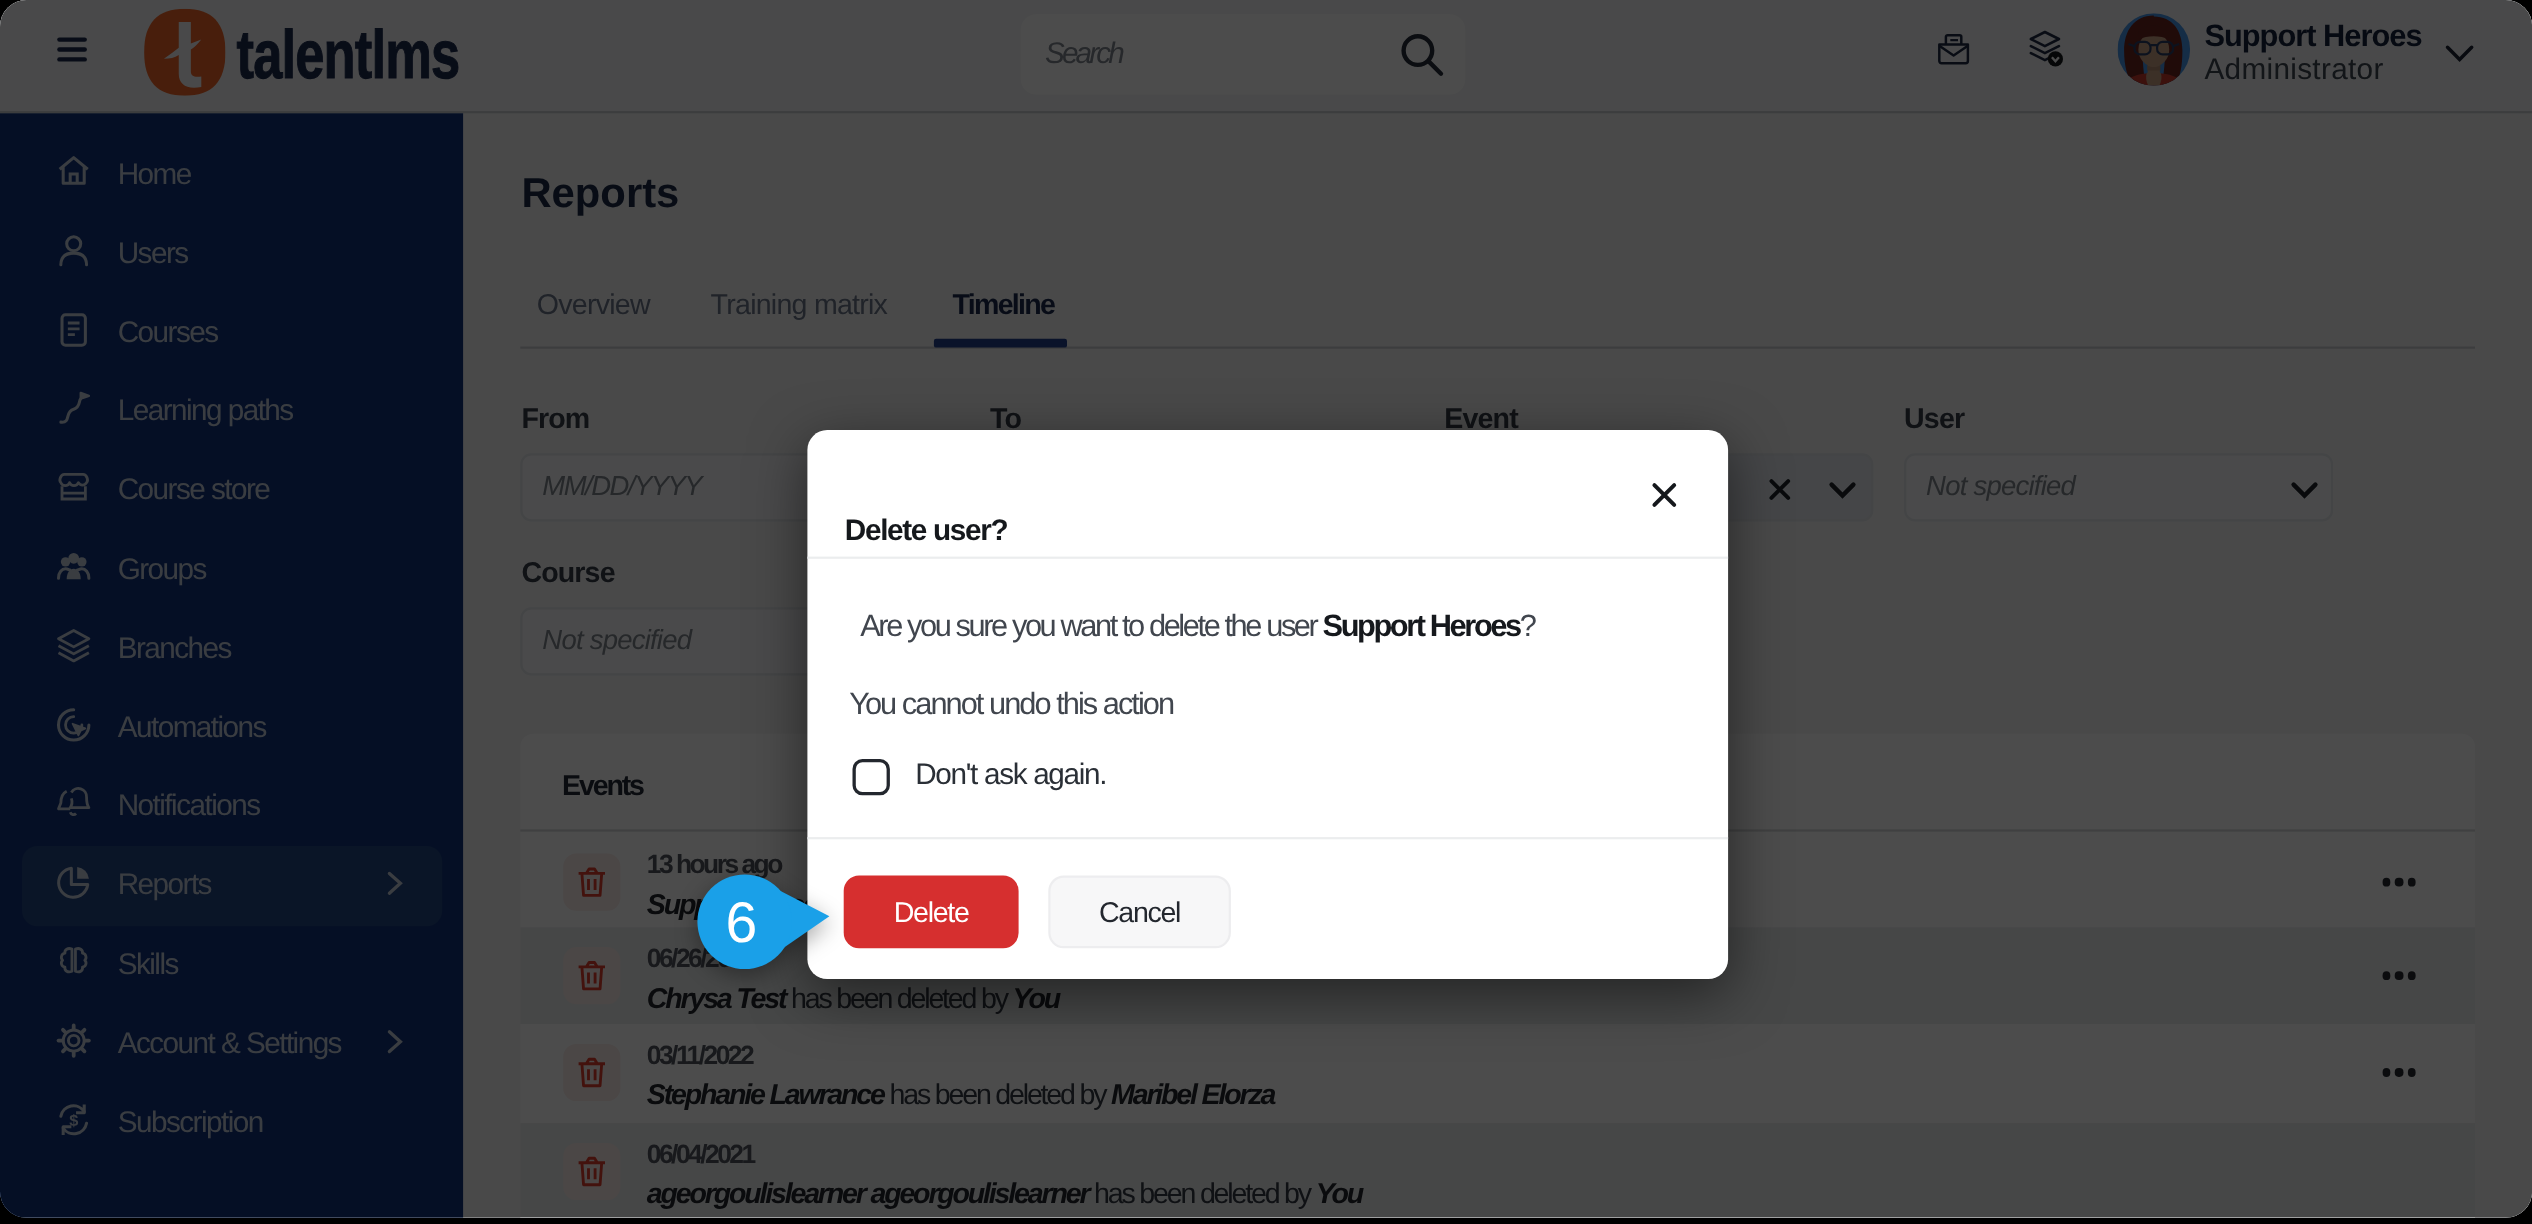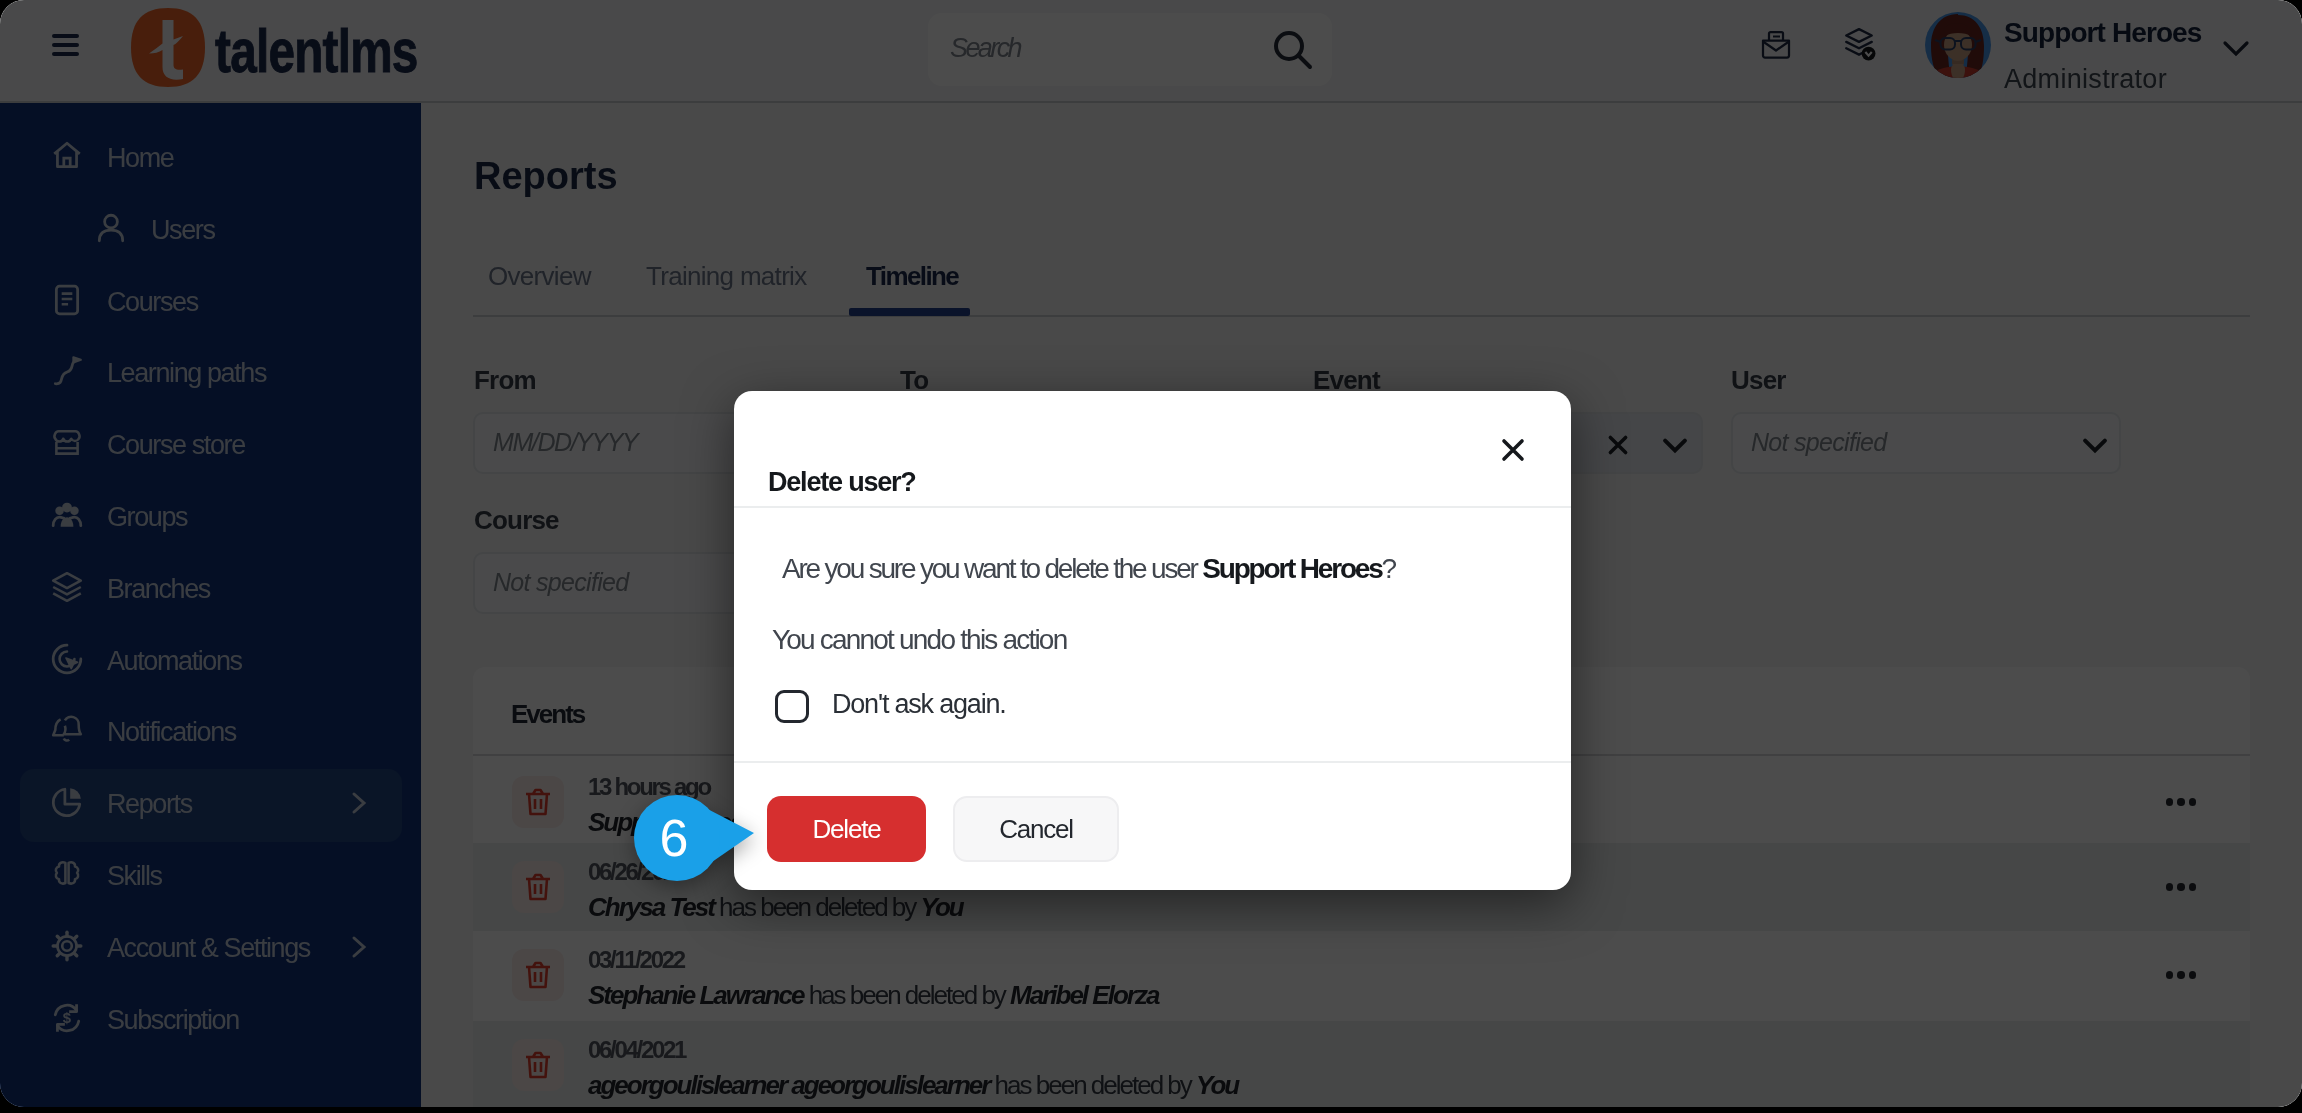--- a/index.html
+++ b/index.html
@@ -8,21 +8,21 @@
 
 #header { position:absolute; left:0; top:0; width:2302px; height:103px; background:#f5f6f7; border-bottom:2px solid #c9ccd0; z-index:1; }
 #burger { position:absolute; left:52px; top:34px; width:27px; height:22px; }
 #burger div { height:4px; background:#1c2b4d; border-radius:2px; margin-bottom:5px; }
 #logoblob { position:absolute; left:131px; top:8px; }
 #wordmark { position:absolute; left:215px; top:14px; font-size:62px; font-weight:bold; color:#1d2c4f; letter-spacing:-1px; transform:scaleX(0.77); transform-origin:left center; line-height:74px; -webkit-text-stroke:1px #1d2c4f; }
 #search { position:absolute; left:928px; top:13px; width:404px; height:73px; background:#fff; border-radius:14px; }
 #search span { position:absolute; left:22px; top:20px; font-size:27px; font-style:italic; color:#80868f; letter-spacing:-2.6px; }
 #avatar { position:absolute; left:1925px; top:12px; }
 #uname { position:absolute; left:2004px; top:17px; font-size:28px; font-weight:bold; color:#16233f; letter-spacing:-0.9px; }
-#urole { position:absolute; left:2004px; top:64px; font-size:27px; color:#3f4652; letter-spacing:0.3px; }
+#urole { position:absolute; left:2004px; top:48px; font-size:27px; color:#3f4652; letter-spacing:0.3px; }
 
 #sidebar { position:absolute; left:0; top:103px; width:421px; height:1004px; background:#12357c; z-index:1; }
 .sitem { position:absolute; left:0; width:430px; height:72px; }
 .sitem svg { position:absolute; left:50px; top:17px; }
 .sitem .lbl { position:absolute; left:107px; top:21px; font-size:27px; color:#c3cbda; letter-spacing:-1.4px; }
 .sitem .chv { position:absolute; left:348px; top:22px; }
 .spill { position:absolute; left:20px; top:666px; width:382px; height:73px; background:#234683; border-radius:14px; }
 
 #main { position:absolute; left:421px; top:103px; width:1881px; height:1004px; background:#f4f5f6; }
 h1.rep { position:absolute; left:53px; top:52px; font-size:38px; font-weight:bold; color:#1d2b47; letter-spacing:0px; }
@@ -125,21 +125,21 @@
   <div id="sidebar">
     <div class="spill"></div>
     <div id="sitems">
         <div class="sitem" style="top:19px;">
           <svg width="34" height="34" viewBox="0 0 32 32">
             <path d="M4 14 L16 4 L28 14 M7 12 v14 h18 v-14" fill="none" stroke="#c3cbda" stroke-width="2.6" stroke-linejoin="round"></path>
             <path d="M13 26 v-8 h6 v8" fill="none" stroke="#c3cbda" stroke-width="2.6"></path>
           </svg>
           <div class="lbl">Home</div>
         </div>
-        <div class="sitem" style="top:90.80000000000001px;margin-left:44px;">
+        <div class="sitem" style="top:90.80000000000001px;">
           <svg width="34" height="34" viewBox="0 0 32 32">
             <circle cx="16" cy="10" r="6" fill="none" stroke="#c3cbda" stroke-width="2.6"></circle>
             <path d="M5 28 c0-7 4-10 11-10 s11 3 11 10" fill="none" stroke="#c3cbda" stroke-width="2.6" stroke-linecap="round"></path>
           </svg>
           <div class="lbl">Users</div>
         </div>
         <div class="sitem" style="top:162.60000000000002px;">
           <svg width="34" height="34" viewBox="0 0 32 32">
             <rect x="6" y="3" width="20" height="26" rx="3" fill="none" stroke="#c3cbda" stroke-width="2.6"></rect>
             <path d="M11 10 h10 M11 15 h10 M11 20 h6" stroke="#c3cbda" stroke-width="2.4"></path>

